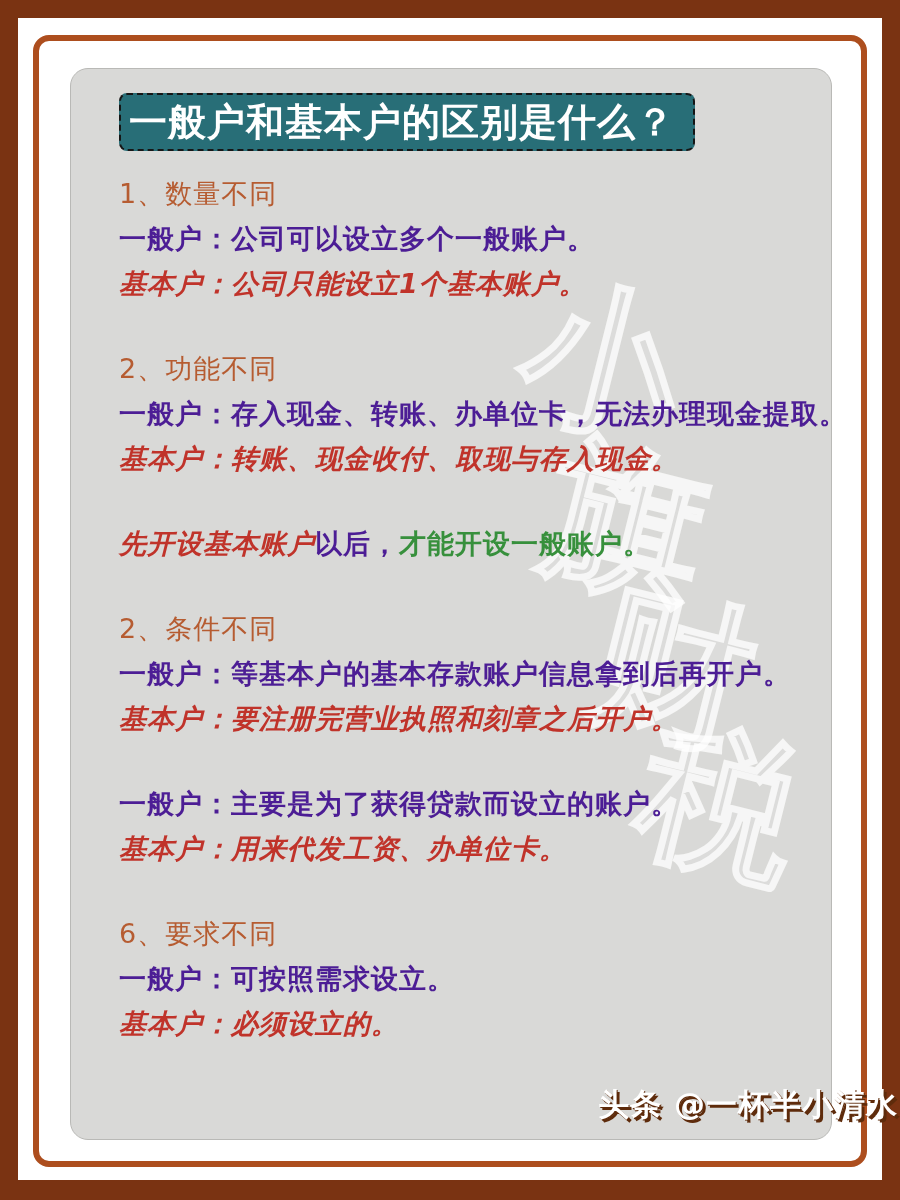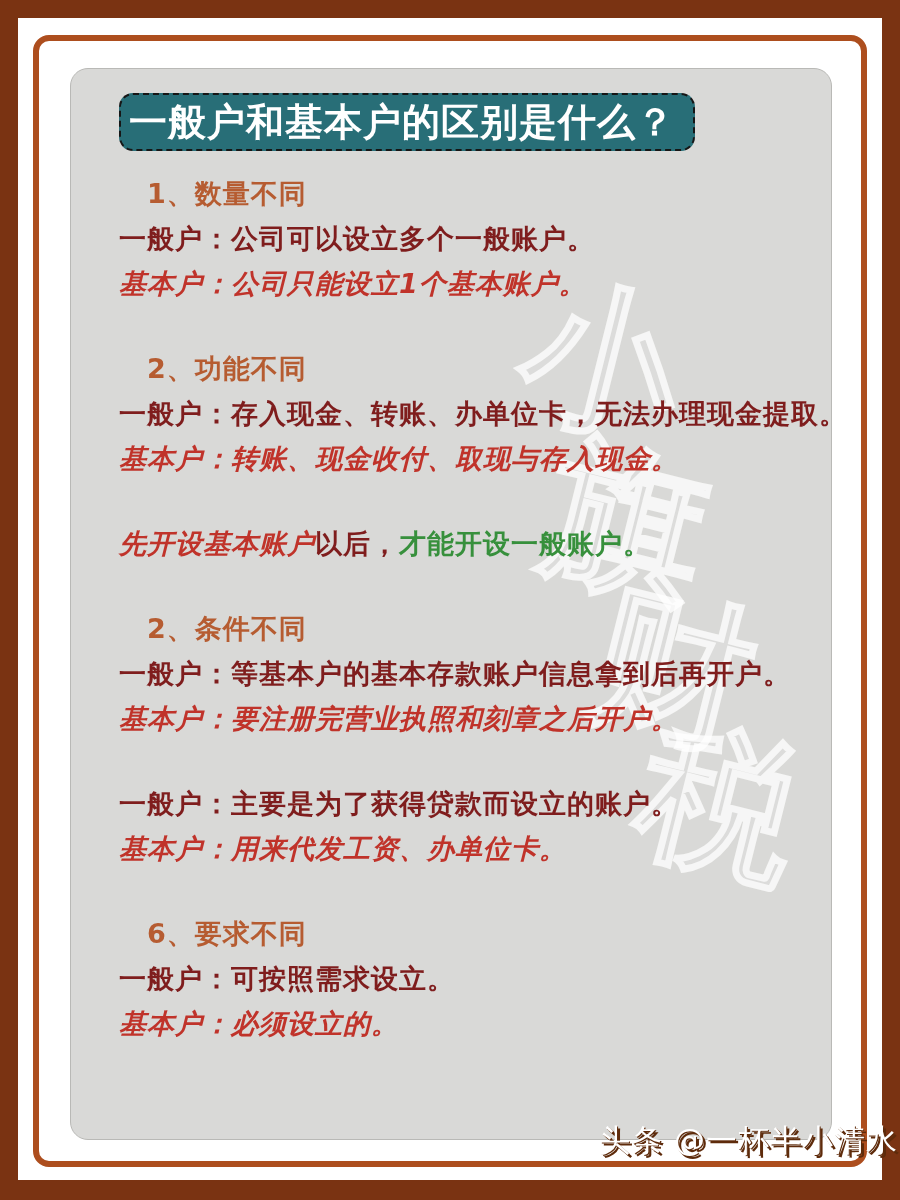--- a/index.html
+++ b/index.html
@@ -44,52 +44,51 @@
     position: relative;
     padding: 24px 30px 0 48px;
     z-index: 2;
   }
 
   
   .title-badge {
     display: inline-block;
     background: #286e77;
     border: 2px dashed #161616;
-    border-radius: 14px;
+    border-radius: 8px;
     color: #ffffff;
     font-size: 38px;
     font-weight: bold;
     line-height: 54px;
     height: 54px;
     padding: 0 18px 0 8px;
     letter-spacing: 1px;
     white-space: nowrap;
   }
 
   
   .sections { margin-top: 2px; }
   .section { margin-top: 40px; }
   .section:first-child { margin-top: 20px; }
   .section-heading {
     font-size: 27px;
-    font-weight: bold;
+    font-weight: normal;
     line-height: 45px;
     color: #b65c31;
     letter-spacing: 1px;
     white-space: nowrap;
-    margin-left: 28px;
   }
   .line {
     font-size: 27px;
     font-weight: bold;
     line-height: 45px;
     letter-spacing: 1px;
     white-space: nowrap;
   }
-  .c-orange { color: #7f1d1d; }
+  .c-orange { color: #4c1d95; }
   .c-red    { color: #c0332a; font-style: italic; }
   .c-green  { color: #37903c; }
 
   
   .wm-vert {
     position: absolute; inset: 0;
     z-index: 1;
     pointer-events: none;
   }
   .wm-char {
@@ -102,25 +101,25 @@
     line-height: 1;
   }
   .wm0 { left: 452px; top: 212px; }
   .wm1 { left: 478px; top: 372px; }
   .wm2 { left: 524px; top: 520px; }
   .wm3 { left: 570px; top: 655px; }
 
   
   .footer-watermark {
     position: absolute;
-    right: 2px; top: 1120px;
+    right: 2px; top: 1084px;
     z-index: 10;
     color: #ffffff;
     font-size: 31px;
-    font-weight: normal;
+    font-weight: bold;
     letter-spacing: 1px;
     white-space: nowrap;
     text-shadow: 3px 3px 0 #5e2b0b, 1px 1px 0 #5e2b0b;
   }
 </style>
 </head>
 <body>
 
 <div class="frame-outer"></div>
 <div class="frame-inner"></div>

